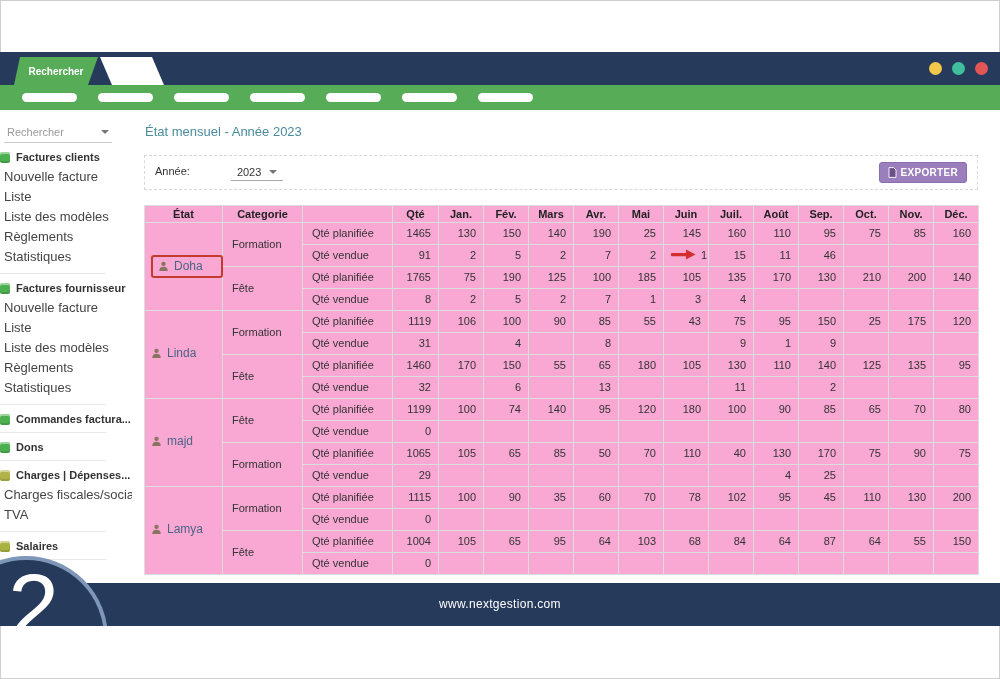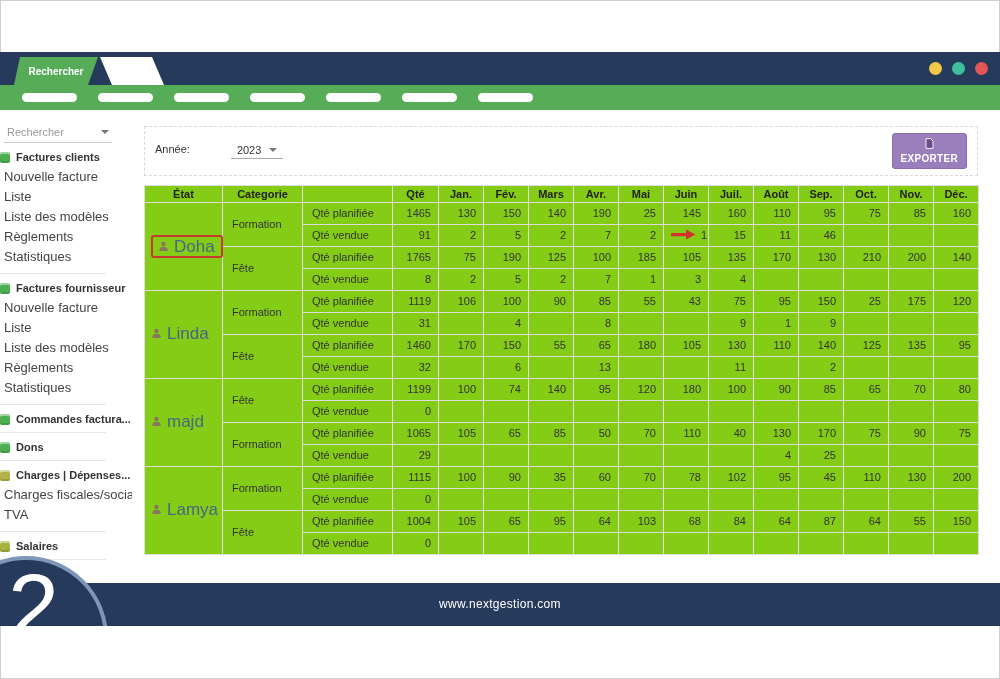--- a/index.html
+++ b/index.html
@@ -49,33 +49,33 @@
   .main{position:absolute;left:144px;top:0;width:840px;height:473px;}
   .page-title{color:var(--teal);font-size:13px;margin:14px 0 0 1px;}
   .filter-panel{
     margin-top:16px;width:834px;box-sizing:border-box;border:1px dashed #d8d8d8;
     padding:6px 10px;display:flex;justify-content:space-between;align-items:center;
   }
   .year-group{display:flex;gap:6px;font-size:11px;color:#333;}
   .year-select{border-bottom:1px solid #aaa;padding:1px 6px 2px 6px;display:flex;align-items:center;gap:8px;cursor:pointer;margin-left:35px;}
   .export-btn{
     background:var(--purple);border:1px solid #8a6dac;border-radius:3px;color:#fff;
-    font-size:10px;font-weight:bold;padding:4px 8px;display:flex;align-items:center;gap:4px;
-    letter-spacing:.3px;cursor:pointer;flex-direction:column;
-  }
-
-  
-  table.report{border-collapse:collapse;table-layout:fixed;width:834px;margin-top:9px;font-size:11px;color:#333;background:#84cc16;}
+    font-size:10px;font-weight:bold;padding:4px 8px;display:flex;align-items:flex-end;gap:4px;
+    letter-spacing:.3px;cursor:pointer;
+  }
+
+  
+  table.report{border-collapse:collapse;table-layout:fixed;width:834px;margin-top:15px;font-size:11px;color:#333;background:#f9a8d4;}
   .report th{border:1px solid #ddd;font-weight:bold;text-align:center;padding:2px 3px;font-size:11px;color:#222;}
   .report td{border:1px solid #ddd;padding:4px 7px;line-height:13px;}
   .report td.num{text-align:right;white-space:nowrap;}
   .report td.cat-cell{padding-left:9px;color:#333;}
   .report td.lbl-cell{padding-left:9px;color:#333;}
   .report td.name-cell{padding-left:6px;}
-  .client{display:inline-flex;align-items:center;gap:5px;color:var(--nameblue);font-size:17px;cursor:pointer;}
+  .client{display:inline-flex;align-items:center;gap:5px;color:var(--nameblue);font-size:12px;cursor:pointer;}
   .client.boxed{border:2px solid #c43a2e;border-radius:3px;padding:3px 5px;width:58px;}
   .arrow-icon{vertical-align:-1px;margin-right:5px;}
 
   
   .footer{position:absolute;left:0;bottom:0;width:1000px;height:43px;background:var(--navy);}
   .footer-text{color:#fff;font-size:12px;text-align:center;line-height:43px;letter-spacing:.3px;}
 
   
   .badge-circle{
     position:absolute;left:-56px;top:504px;width:164px;height:164px;border-radius:50%;
@@ -171,20 +171,21 @@
           <div class="sb-div"></div>
           <div class="sb-sec">
             <span class="sb-ico" style="background: rgb(178, 178, 74);"></span>
             <span>Paiements divers</span>
           </div>
           <div class="sb-div"></div>
         </div>
     </div>
 
     <div class="main">
+      <div class="page-title">État mensuel - Année 2023</div>
 
       <div class="filter-panel">
         <div class="year-group">
           <span>Année:</span>
           <span class="year-select">
             <span>2023</span>
             <span class="caret"></span>
           </span>
         </div>
         <button class="export-btn">

